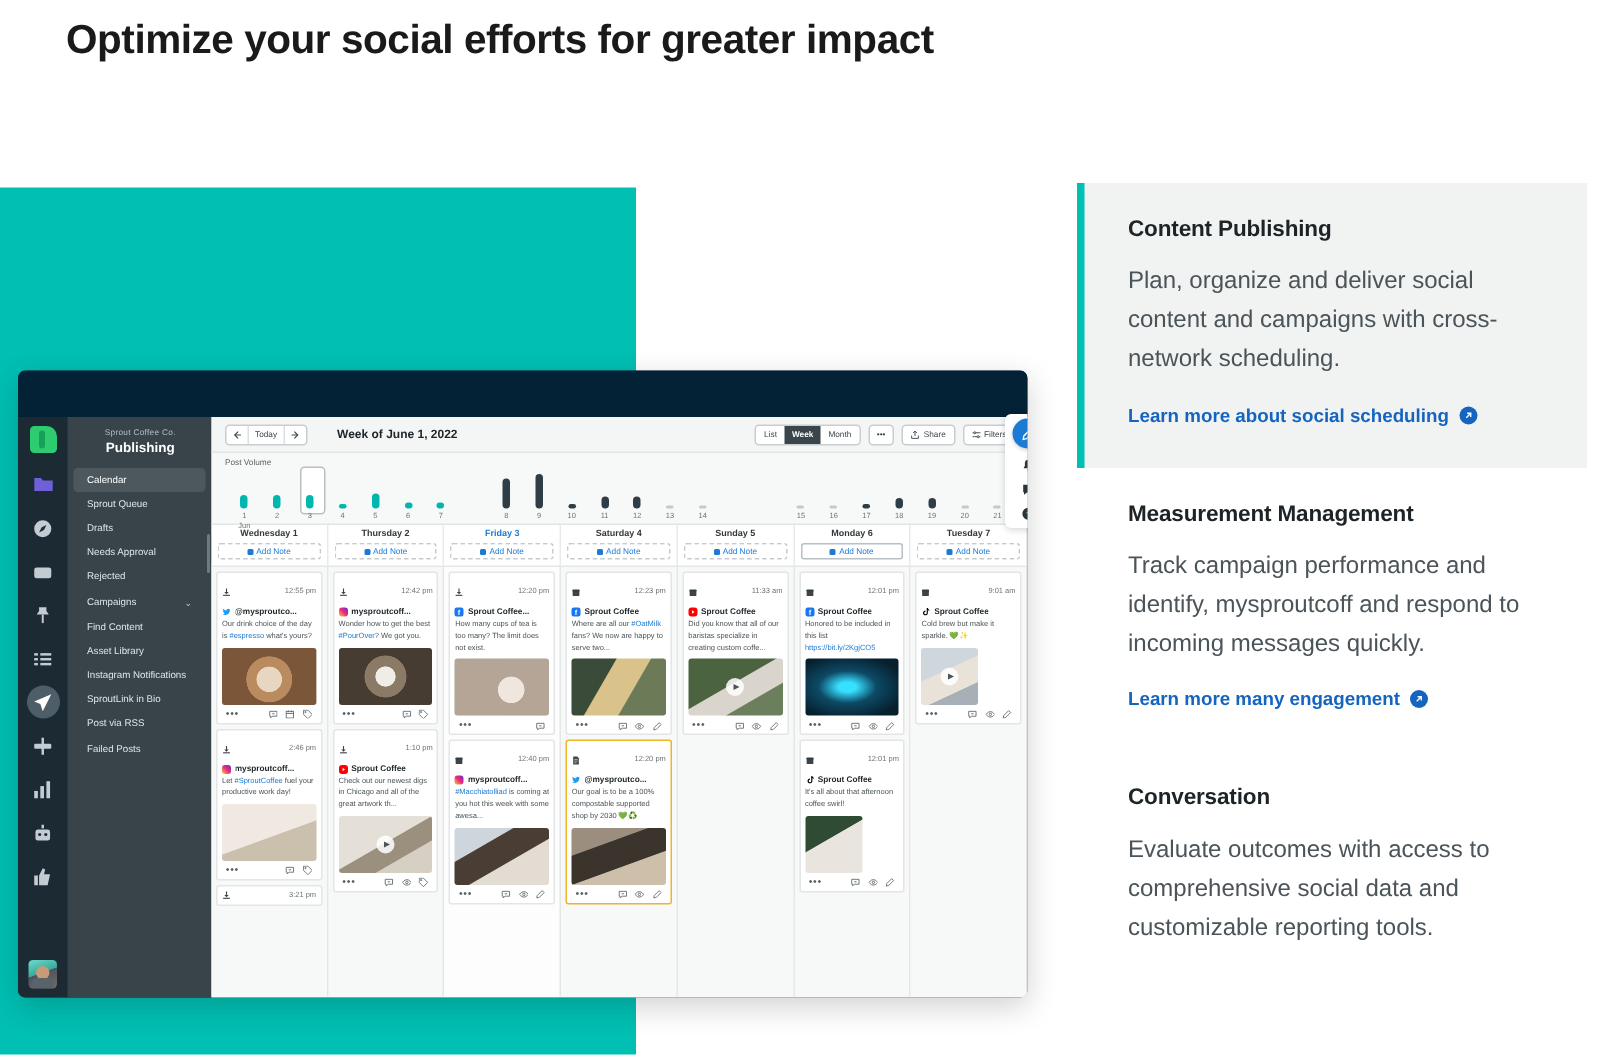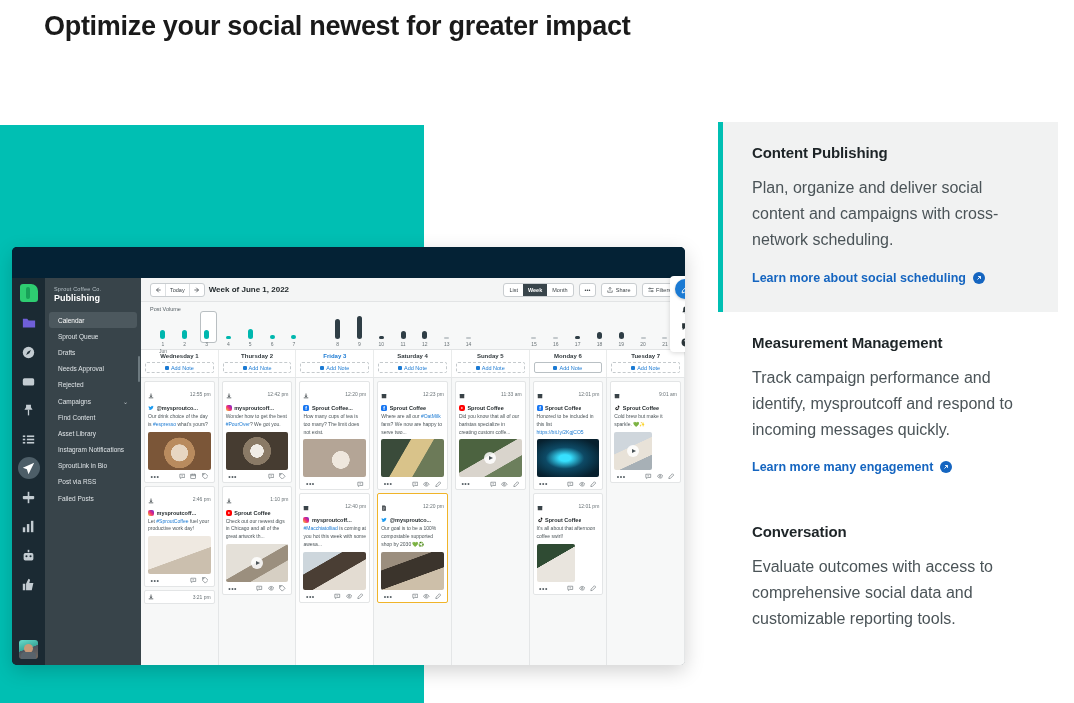--- a/index.html
+++ b/index.html
@@ -91,21 +91,21 @@
   }
 
   
   .nav-panel {
     width: 96px;
     background: #38444a;
     flex-shrink: 0;
     padding-top: 6px;
     position: relative;
   }
-  .nav-brand { padding: 2px 8px 9px 9px; }
+  .nav-brand { padding: 2px 8px 9px 9px; text-align: center; }
   .nav-brand .org { font-size: 5.5px; color: #b6c0c6; letter-spacing: .2px; }
   .nav-brand .title { font-size: 9px; color: #ffffff; font-weight: bold; margin-top: 1px;}
   .nav-item {
     font-size: 6.5px;
     color: #dfe4e7;
     padding: 4.6px 9px;
     margin: 0 4px;
     border-radius: 3px;
     display:flex; align-items:center; justify-content: space-between;
   }
@@ -124,21 +124,21 @@
     position: relative;
     min-width: 0;
   }
 
   .toolbar {
     height: 24px;
     background: #f4f5f5;
     border-bottom: 1px solid #e2e4e5;
     display: flex; align-items: center;
     padding: 0 8px 0 9px;
-    gap: 4px;
+    gap: 20px;
     flex-shrink:0;
   }
   .nav-group {
     display:flex; align-items:center;
     border:1px solid #c9cdd0; border-radius:3px;
     background:#fff; height:14px; overflow:hidden;
   }
   .nav-group > * {
     font-size:5.5px; color:#3d4448;
     padding:0 4px; height:100%;
@@ -319,21 +319,21 @@
   }
   .link-arrow {
     width:12px;height:12px;border-radius:50%;background:#1565c0;
     display:inline-flex;align-items:center;justify-content:center;
   }
   .link-arrow svg{width:6px;height:6px;color:#fff;}
 </style>
 </head>
 <body>
 
-<div class="page-heading">Optimize your social newest for greater impact</div>
+<div class="page-heading">Optimize your social efforts for greater impact</div>
 
 <div class="teal-block"></div>
 
 <div class="app-window">
   <div class="app-topstrip"></div>
   <div class="app-body">
 
     <div class="icon-rail">
       <div class="rail-logo"></div>
       <div class="rail-icon folder">

